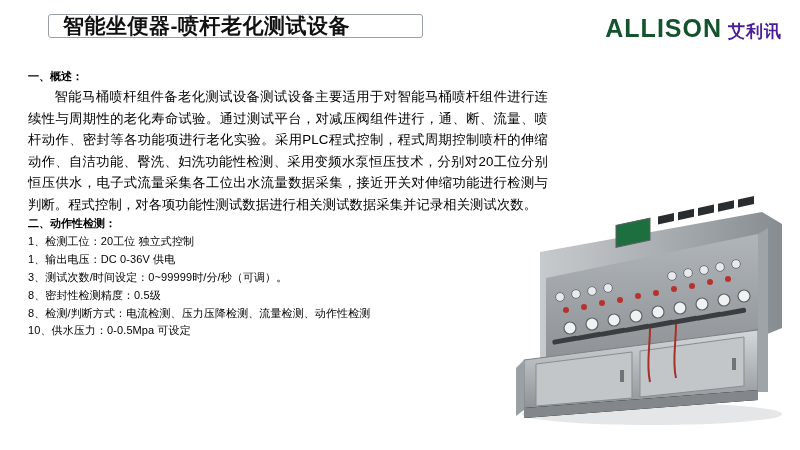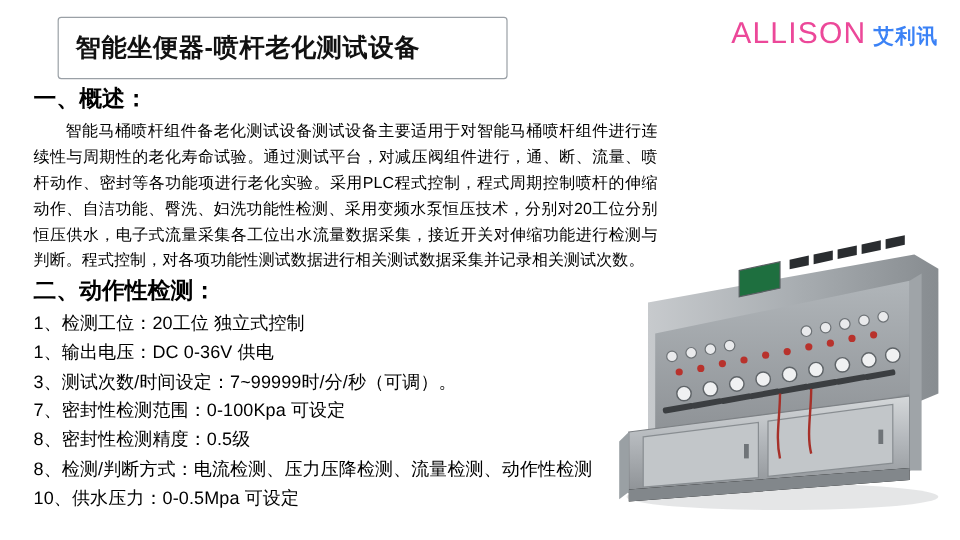--- a/index.html
+++ b/index.html
@@ -21,38 +21,38 @@
     top: 14px;
     right: 18px;
     display: flex;
     align-items: baseline;
     gap: 6px;
     white-space: nowrap;
   }
   .brand-latin {
     font-family: "Liberation Sans", "DejaVu Sans", sans-serif;
     font-size: 25px;
-    font-weight: normal;
+    font-weight: bold;
     letter-spacing: 1px;
-    color: #ec4899;
+    color: #14532d;
   }
   .brand-cn {
     font-size: 17px;
     font-weight: bold;
-    color: #3b82f6;
+    color: #4c1d95;
     letter-spacing: 1px;
   }
 
   
   .title-box {
     position: absolute;
     left: 48px;
     top: 14px;
     width: 375px;
-    height: 52px;
+    height: 24px;
     border: 1px solid #9aa0a6;
     border-radius: 3px;
     display: flex;
     align-items: center;
     box-sizing: border-box;
     padding-left: 14px;
     background: #ffffff;
   }
   .title-text {
     font-size: 21px;
@@ -63,40 +63,40 @@
 
   
   .content {
     position: absolute;
     left: 28px;
     top: 68px;
     width: 520px;
     color: #000000;
   }
   .section-head {
-    font-size: 19px;
+    font-size: 11px;
     font-weight: bold;
     line-height: 1.55;
     margin: 0 0 1px 0;
   }
   .para {
     font-size: 13.3px;
     line-height: 1.62;
     text-align: justify;
     text-indent: 2em;
     margin: 0 0 0 0;
     letter-spacing: 0.1px;
   }
   .spec-list {
     list-style: none;
     margin: 0;
     padding: 0;
   }
   .spec-list li {
-    font-size: 15px;
+    font-size: 11px;
     line-height: 1.62;
     white-space: nowrap;
     letter-spacing: 0.1px;
   }
 
   
   .photo {
     position: absolute;
     left: 500px;
     top: 178px;
@@ -117,22 +117,21 @@
   <span class="title-text">智能坐便器-喷杆老化测试设备</span>
 </div>
 
 <div class="content">
   <p class="section-head">一、概述：</p>
   <p class="para">智能马桶喷杆组件备老化测试设备测试设备主要适用于对智能马桶喷杆组件进行连续性与周期性的老化寿命试验。通过测试平台，对减压阀组件进行，通、断、流量、喷杆动作、密封等各功能项进行老化实验。采用PLC程式控制，程式周期控制喷杆的伸缩动作、自洁功能、臀洗、妇洗功能性检测、采用变频水泵恒压技术，分别对20工位分别恒压供水，电子式流量采集各工位出水流量数据采集，接近开关对伸缩功能进行检测与判断。程式控制，对各项功能性测试数据进行相关测试数据采集并记录相关测试次数。</p>
   <p class="section-head">二、动作性检测：</p>
   <ul class="spec-list">
     <li>1、检测工位：20工位  独立式控制</li>
     <li>1、输出电压：DC 0-36V 供电</li>
-    <li>3、测试次数/时间设定：7~99999时/分/秒（可调）。</li>
-    <li>7、密封性检测范围：0-100Kpa  可设定</li>
+    <li>3、测试次数/时间设定：0~99999时/分/秒（可调）。</li>
     <li>8、密封性检测精度：0.5级</li>
     <li>8、检测/判断方式：电流检测、压力压降检测、流量检测、动作性检测</li>
     <li>10、供水压力：0-0.5Mpa  可设定</li>
 
   </ul>
 </div>
 
 <div class="photo">
   <svg viewBox="0 0 300 256" width="300" height="256" xmlns="http://www.w3.org/2000/svg">
     <defs>

